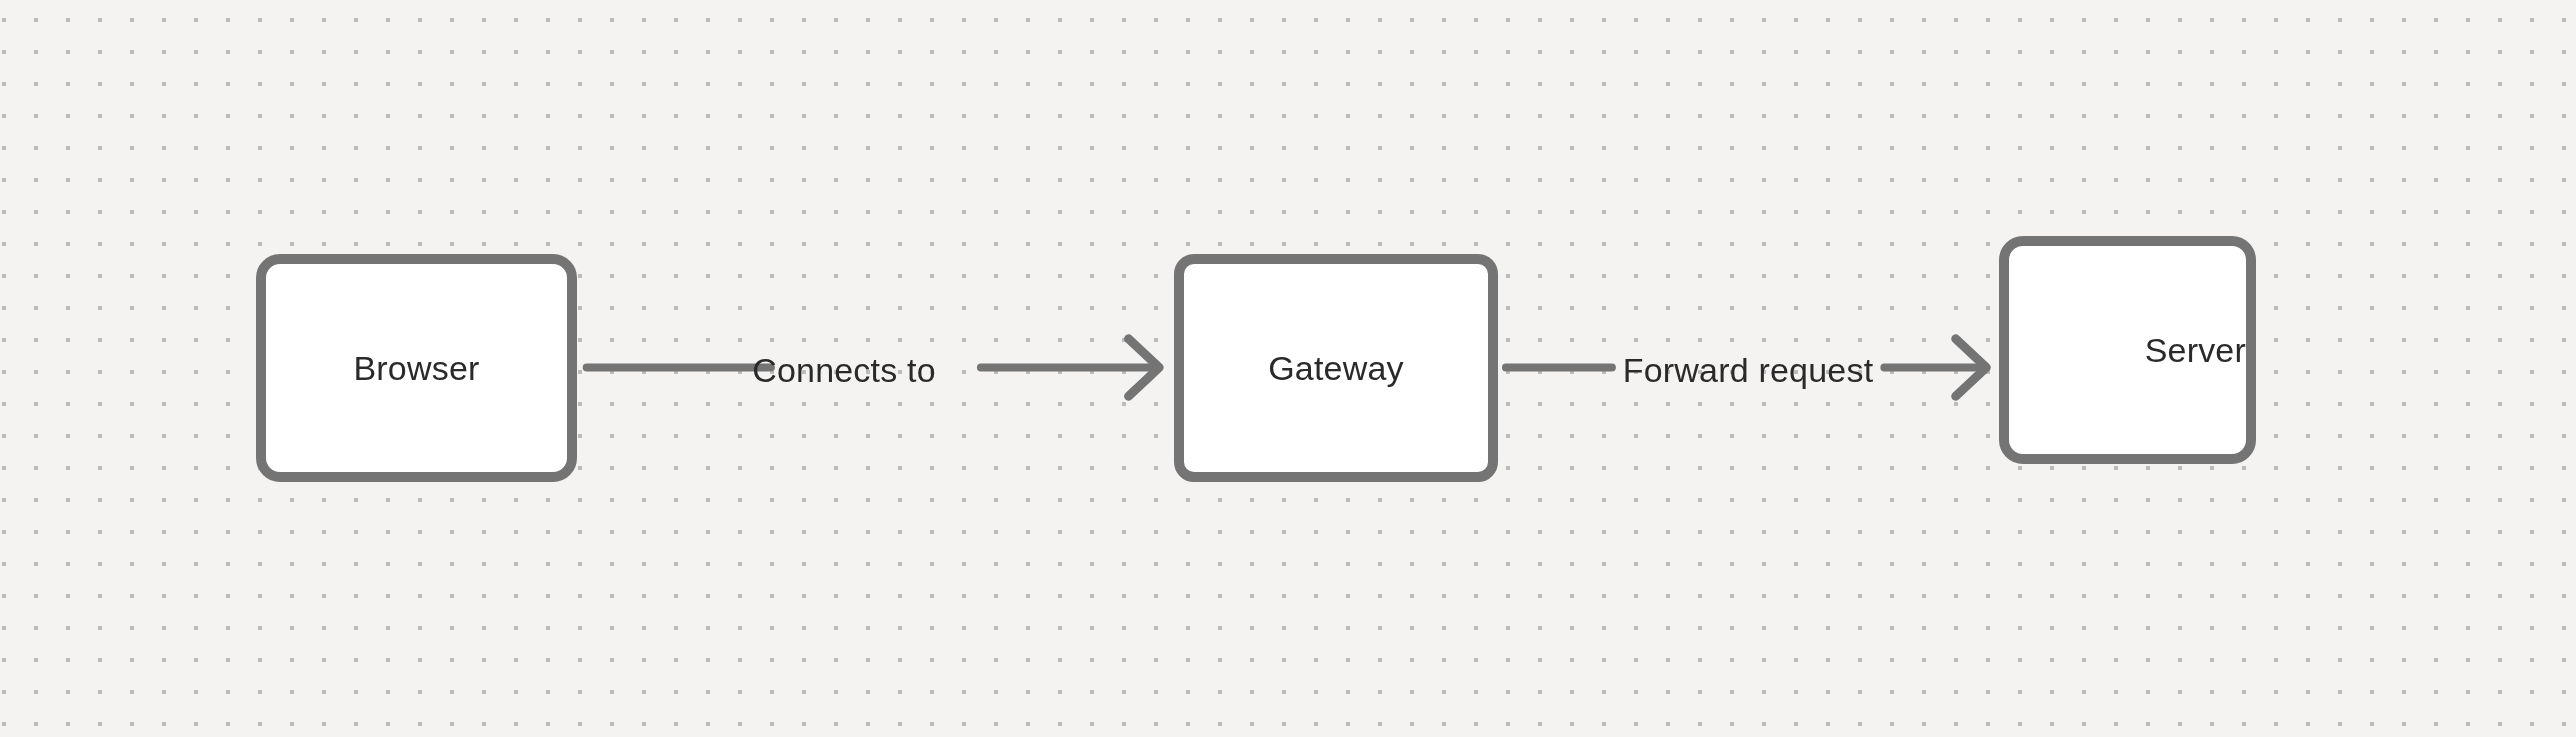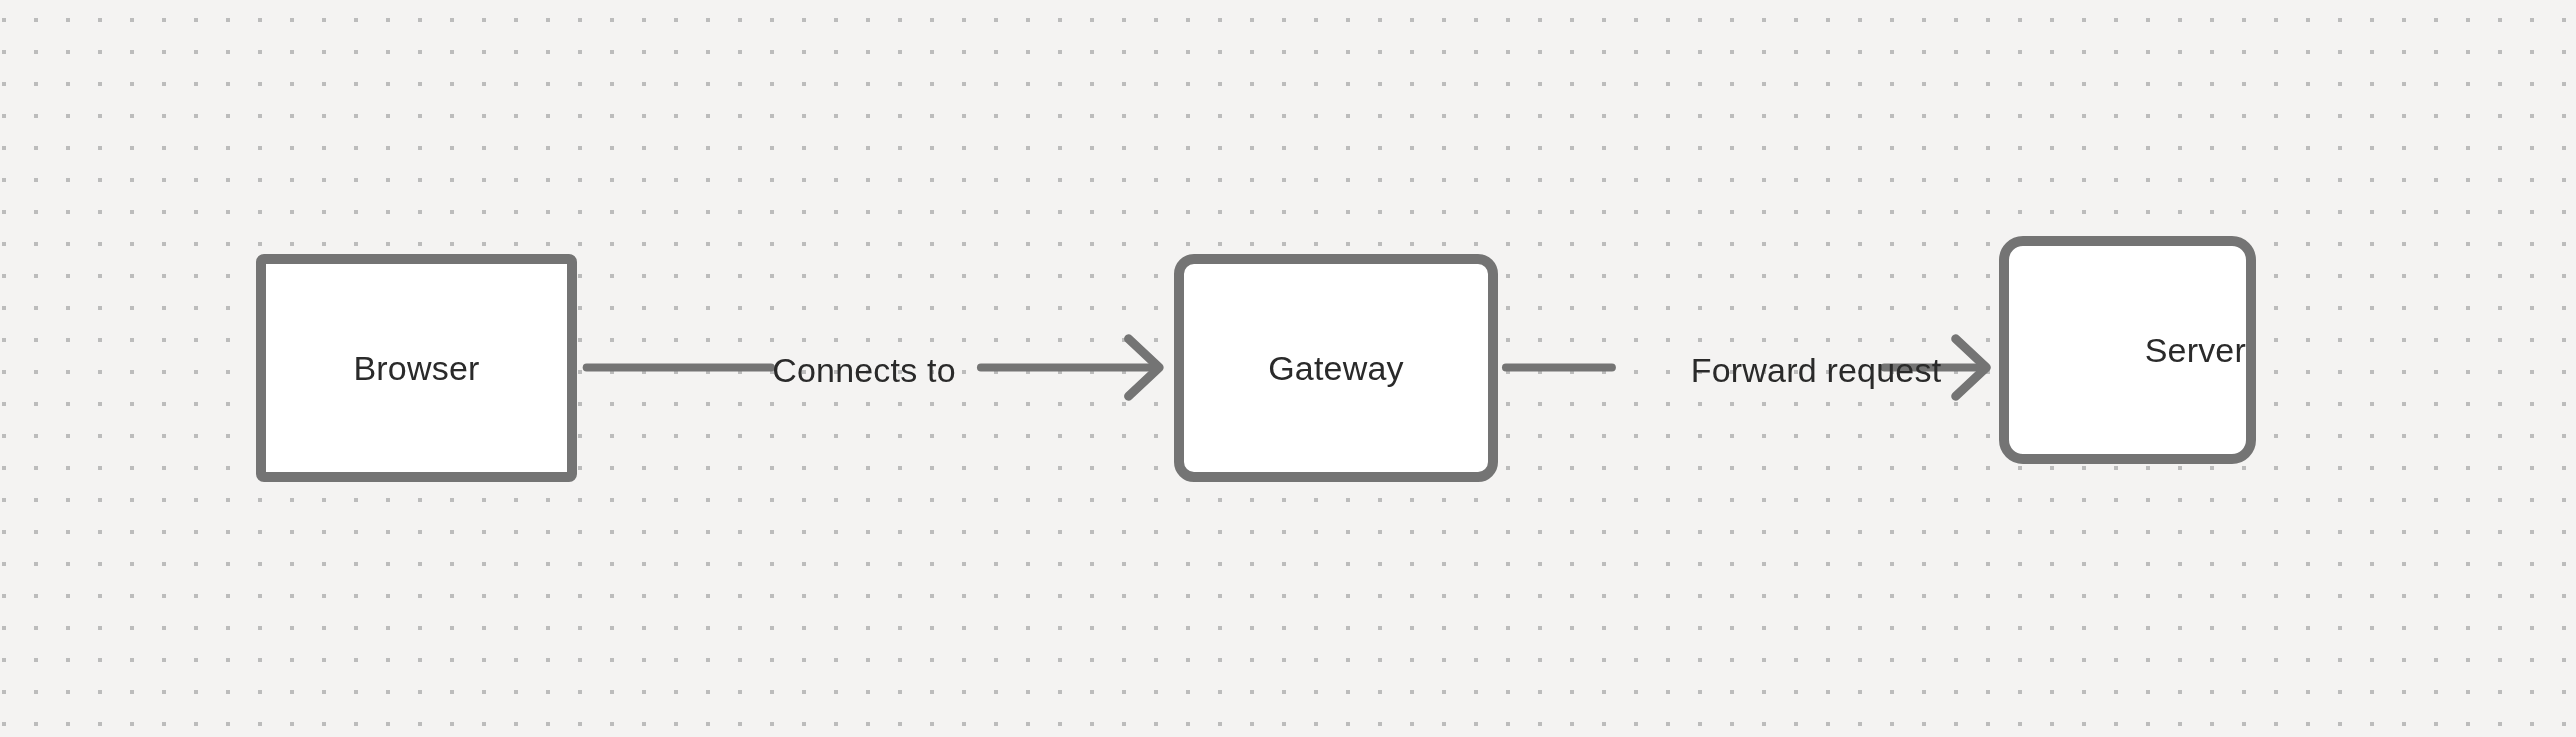--- a/index.html
+++ b/index.html
@@ -55,25 +55,25 @@
     letter-spacing: 0.2px;
     white-space: nowrap;
   }
   .edge-label {
     position: absolute;
     transform: translate(-50%, -50%);
     text-align: center;
     line-height: 43px;
   }
   .edge-label .line { display: block; }
-  .node-browser { left: 256px; top: 254px; width: 321px; border-radius: 8px; }
+  .node-browser { left: 256px; top: 254px; width: 321px; }
   .node-gateway { left: 1174px; top: 254px; width: 324px; border-radius: 20px; }
   .node-server  { left: 1999px; top: 236px; width: 257px; justify-content: flex-end; }
-  .edge-label-1 { left: 864px;  top: 370px; }
-  .edge-label-2 { left: 1816px; top: 370px; }
+  .edge-label-1 { left: 844px;  top: 370px; }
+  .edge-label-2 { left: 1748px; top: 370px; }
 </style>
 </head>
 <body>
 
 <div class="canvas">
 
   <svg class="edges-layer" viewBox="0 0 2600 744" aria-hidden="true">
     <g>
       <line class="edge-line" x1="592" y1="371" x2="778" y2="371"></line>
       <line class="edge-line" x1="990" y1="371" x2="1163" y2="371"></line>

